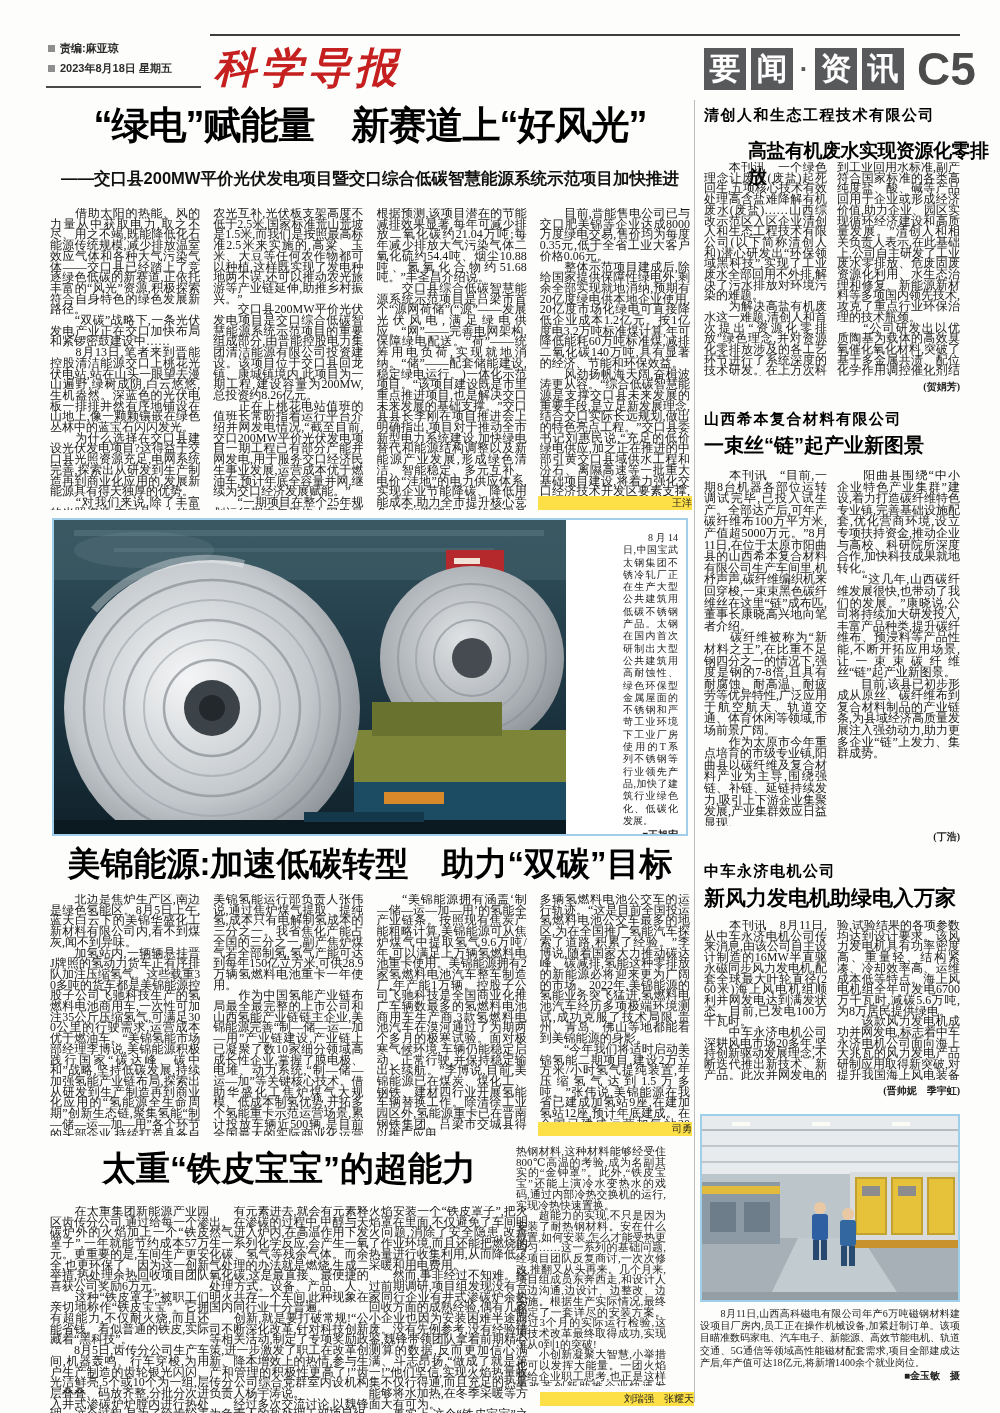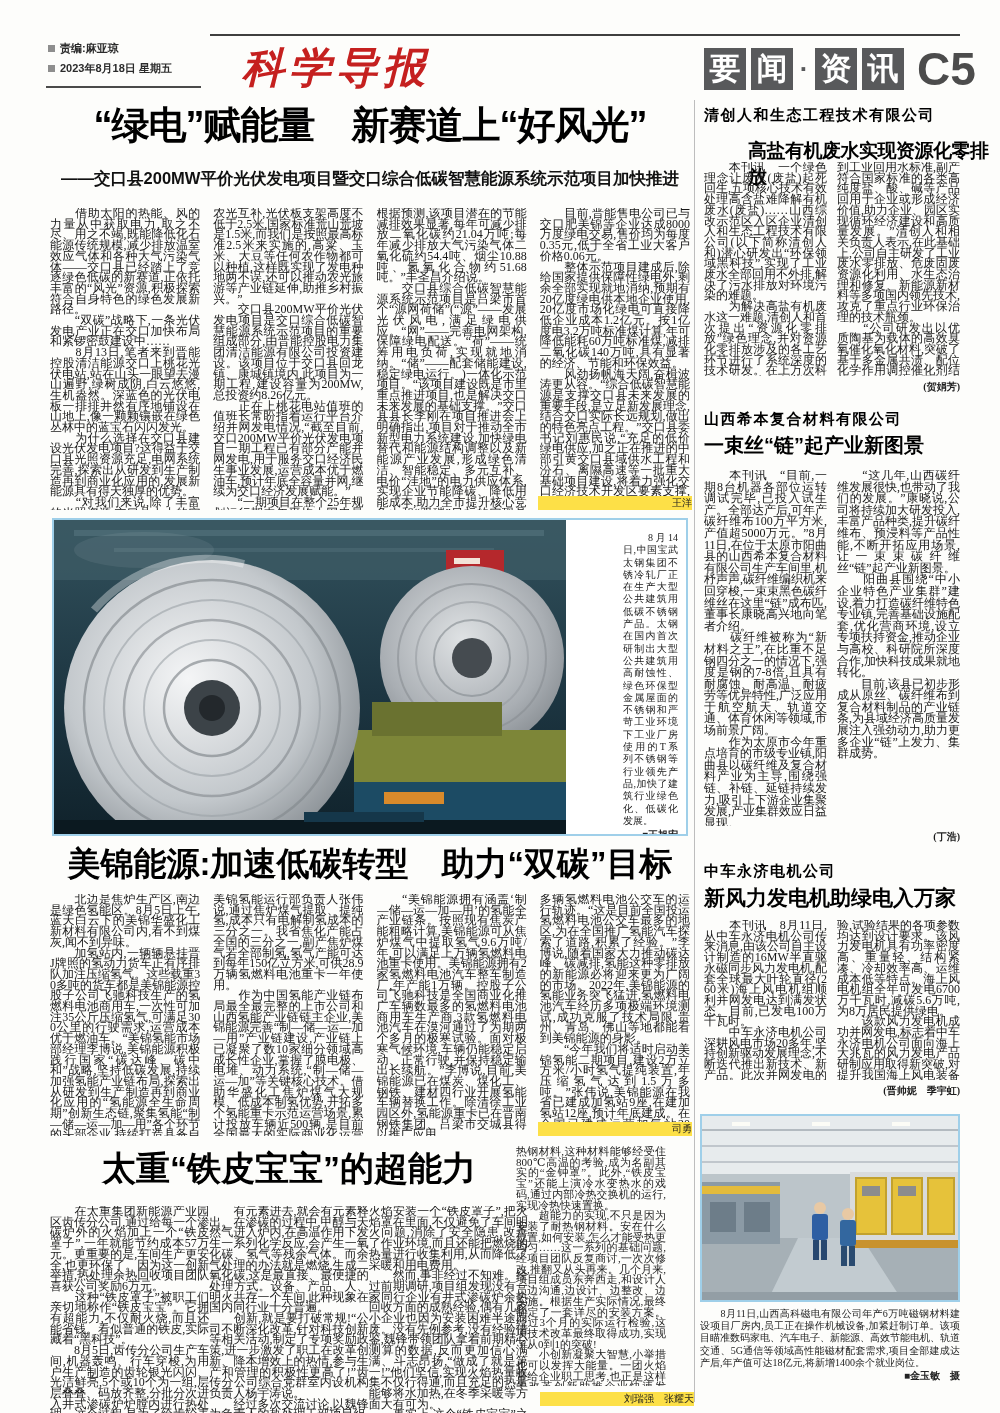--- a/index.html
+++ b/index.html
@@ -6,21 +6,21 @@
   .page{position:relative;width:1000px;height:1413px;background:#fdfdfb;margin:0 auto;overflow:hidden;
         font-family:"Liberation Serif","DejaVu Serif",serif;color:#1c1c1c;}
   .hd{font-family:"Liberation Sans","DejaVu Sans",sans-serif;}
   
   .top-rule{position:absolute;left:210px;top:34px;width:750px;height:2px;background:#3f3f3f;}
   .editor-block{position:absolute;left:48px;top:38px;font-size:11px;font-weight:bold;color:#2b2b2b;line-height:20px;}
   .editor-block .row{display:flex;align-items:center;gap:5px;}
   .sq{display:inline-block;width:7px;height:7px;background:#8e8e8e;}
   .editor-rule{position:absolute;left:46px;top:86px;width:155px;height:2px;background:#4a4a4a;}
   .masthead{position:absolute;left:214px;top:40px;font-size:42px;font-weight:bold;font-style:italic;
-            color:#c5201f;letter-spacing:5px;font-family:"Liberation Serif","DejaVu Serif",serif;margin-left:28px;}
+            color:#c5201f;letter-spacing:5px;font-family:"Liberation Serif","DejaVu Serif",serif;}
   .section-strip{position:absolute;left:704px;top:42px;display:flex;align-items:center;gap:5px;}
   .sec-box{width:42px;height:42px;background:#58595b;color:#fff;font-size:31px;font-weight:900;
            display:flex;align-items:center;justify-content:center;}
   .sec-dot{color:#58595b;font-size:26px;font-weight:900;width:12px;text-align:center;}
   .page-no{font-size:46px;font-weight:700;color:#4c4c4c;margin-left:8px;}
   
   .center{text-align:center;}
   .a-title{position:absolute;font-weight:900;color:#000;}
   .cols{position:absolute;display:flex;overflow:hidden;}
   .col{flex:1;overflow:hidden;font-size:12px;line-height:10.7px;text-align:justify;color:#161616;}
@@ -241,22 +241,22 @@
 
   <div class="kicker hd" style="top:410px;">山西希本复合材料有限公司</div>
   <div class="r-title hd" style="top:432px;font-size:20px;">一束丝“链”起产业新图景</div>
   <div class="cols r-body" style="top:470px;height:356px;">
     <div class="col" style="line-height:11.6px;">
         <p>　　本刊讯　“目前,一期8台机器各部位运转调试完毕,已投入试生产。全部达产后,可年产碳纤维布100万平方米,产值超5000万元。”8月11日,在位于太原市阳曲县的山西希本复合材料有限公司生产车间里,机杼声声,碳纤维编织机来回穿梭,一束束黑色碳纤维丝在这里“链”成布匹,董事长康晓高兴地向笔者介绍。</p>
         <p>　　碳纤维被称为“新材料之王”,在比重不足钢四分之一的情况下,强度是钢的7-8倍,且具有耐腐蚀、耐高温、耐疲劳等优异特性,广泛应用于航空航天、轨道交通、体育休闲等领域,市场前景广阔。</p>
         <p>　　作为太原市今年重点培育的市级专业镇,阳曲县以碳纤维及复合材料产业为主导,围绕强链、补链、延链持续发力,吸引上下游企业集聚发展,产业集群效应日益显现。</p>
       </div>
     <div class="col" style="line-height:11.6px;">
+        <p>　　阳曲县围绕“中小企业特色产业集群”建设,着力打造碳纤维特色专业镇,完善基础设施配套,优化营商环境,设立专项扶持资金,推动企业与高校、科研院所深度合作,加快科技成果就地转化。</p>
         <p>　　“这几年,山西碳纤维发展很快,也带动了我们的发展。”康晓说,公司将持续加大研发投入,丰富产品种类,提升碳纤维布、预浸料等产品性能,不断开拓应用场景,让一束束碳纤维丝“链”起产业新图景。</p>
-        <p>　　阳曲县围绕“中小企业特色产业集群”建设,着力打造碳纤维特色专业镇,完善基础设施配套,优化营商环境,设立专项扶持资金,推动企业与高校、科研院所深度合作,加快科技成果就地转化。</p>
         <p>　　目前,该县已初步形成从原丝、碳纤维布到复合材料制品的产业链条,为县域经济高质量发展注入强劲动力,助力更多企业“链”上发力、集群成势。</p>
       </div>
   </div>
   <div class="r-byline" style="top:830px;">(丁浩)</div>
 
   <div class="kicker hd" style="top:862px;">中车永济电机公司</div>
   <div class="r-title hd" style="top:884px;font-size:21px;">新风力发电机助绿电入万家</div>
   <div class="cols r-body" style="top:920px;height:160px;">
     <div class="col">
         <p>　　本刊讯　8月11日,从中车永济电机公司传来消息,由该公司自主设计制造的16MW半直驱永磁同步风力发电机,配套全球最大叶轮直径(260米)海上风电机组顺利并网发电达到满发状态。目前,已发电100万千瓦时。</p>

